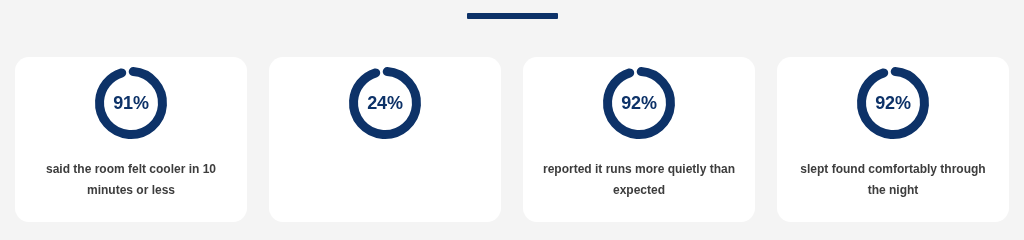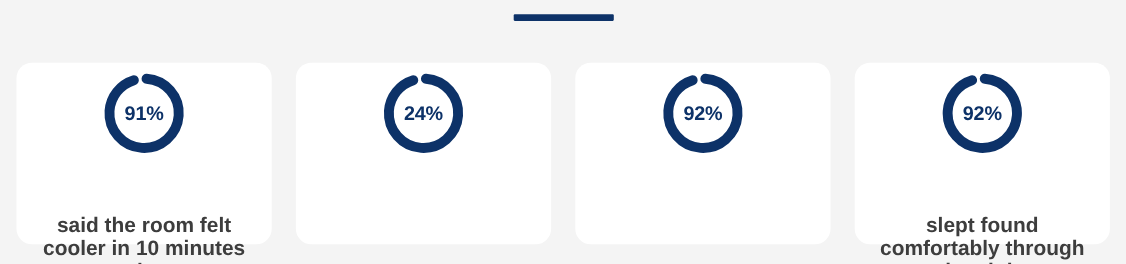--- a/index.html
+++ b/index.html
@@ -53,21 +53,20 @@
   .stat-card {
     width: 232px;
     height: 165px;
     background: #ffffff;
     border-radius: 14px;
     box-sizing: border-box;
     display: flex;
     flex-direction: column;
     align-items: center;
     padding-top: 7px;
-    gap: 36px;
   }
 
   
   .gauge {
     position: relative;
     width: 78px;
     height: 78px;
     flex: none;
   }
   .gauge svg {
@@ -89,21 +88,21 @@
     font-weight: bold;
     color: #0d3268;
     letter-spacing: -0.2px;
   }
 
   
   .caption {
     margin-top: 17px;
     width: 205px;
     text-align: center;
-    font-size: 19px;
+    font-size: 12px;
     line-height: 21px;
     font-weight: bold;
     color: #3d3d3d;
   }
 </style>
 </head>
 <body>
 
 <div class="page">
 
@@ -132,20 +131,21 @@
       </div>
     </div>
 
     <div class="stat-card">
       <div class="gauge">
         <svg viewBox="0 0 78 78" aria-hidden="true">
           <circle cx="39" cy="39" r="31.5" fill="none" stroke="#0d3268" stroke-width="9" stroke-linecap="round" stroke-dasharray="186 12"></circle>
         </svg>
         <div class="gauge-value">92%</div>
       </div>
+      <div class="caption">reported it runs more quietly than expected</div>
     </div>
 
     <div class="stat-card">
       <div class="gauge">
         <svg viewBox="0 0 78 78" aria-hidden="true">
           <circle cx="39" cy="39" r="31.5" fill="none" stroke="#0d3268" stroke-width="9" stroke-linecap="round" stroke-dasharray="186 12"></circle>
         </svg>
         <div class="gauge-value">92%</div>
       </div>
       <div class="caption">slept found comfortably through the night</div>

